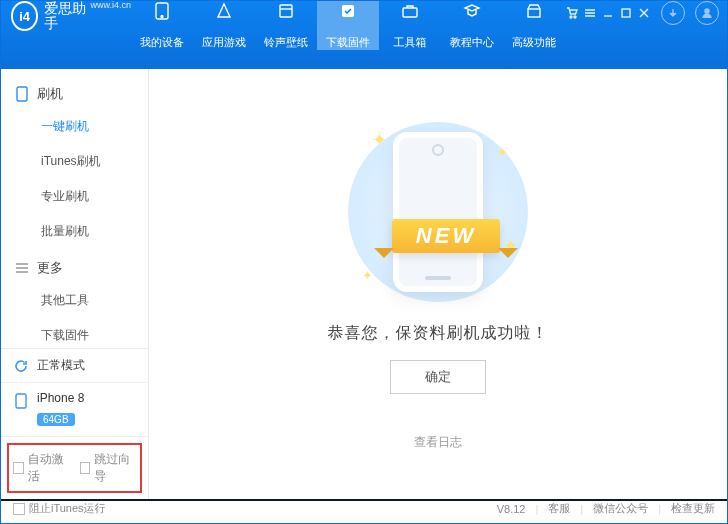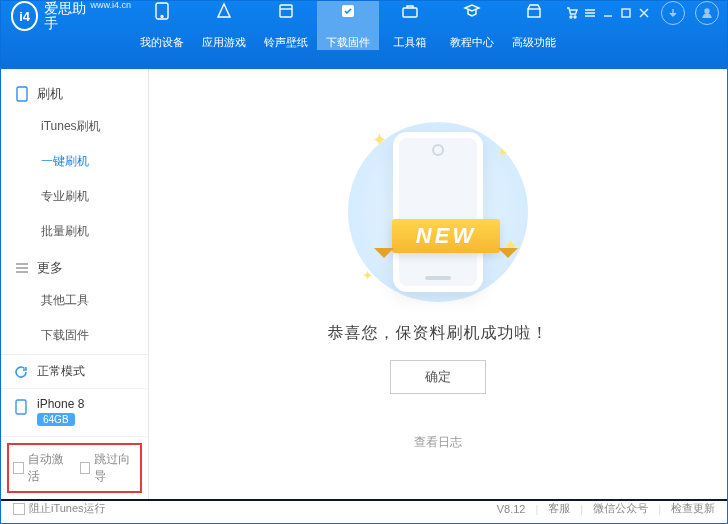--- a/index.html
+++ b/index.html
@@ -24,21 +24,21 @@
 .body{flex:1;display:flex;min-height:0}
 .sidebar{width:148px;border-right:1px solid #e7e7e7;display:flex;flex-direction:column}
 .sbscroll{flex:1;overflow:auto;padding-top:6px}
 .sb-sect{display:flex;align-items:center;gap:8px;padding:10px 14px 6px;color:#444;font-size:13px}
 .sb-sect .pic{width:14px;height:14px;display:flex;align-items:center;justify-content:center}
 .sb-item{padding:9px 14px 9px 40px;font-size:12px;color:#555;cursor:pointer}
 .sb-item.active{color:#1a88f0}
 .sb-bottom{border-top:1px solid #eee}
 .sb-chip{display:flex;align-items:center;gap:8px;padding:8px 12px;color:#444;cursor:pointer;border-bottom:1px solid #f1f1f1}
 .sb-chip .ico{width:16px;height:16px;display:flex;align-items:center;justify-content:center}
-.badge{display:inline-block;background:#48a7f7;color:#fff;font-size:10px;padding:1px 6px;border-radius:3px;margin-top:2px}
+.badge{display:inline-block;background:#48a7f7;color:#fff;font-size:10px;padding:1px 6px;border-radius:3px;margin-top:8px}
 .sb-opts{border:2px solid #e23b3b;margin:6px;padding:6px 4px;display:flex;gap:10px;align-items:flex-end}
 .chk{display:flex;align-items:center;gap:4px;color:#888;cursor:pointer}
 .chk .box{width:12px;height:12px;border:1px solid #bbb;background:#fff}
 .main{flex:1;display:flex;flex-direction:column}
 .content{flex:1;display:flex;flex-direction:column;align-items:center;justify-content:center;gap:16px}
 .illus{width:200px;height:190px;position:relative;display:flex;align-items:center;justify-content:center}
 .halo{width:180px;height:180px;border-radius:50%;background:radial-gradient(circle,#eaf5ff 0%,#d5ecff 70%,#cfe8ff 100%);position:absolute}
 .spark{position:absolute;color:#ffe47a;font-size:18px}
 .phone{width:90px;height:160px;background:#f3f6fa;border:6px solid #fff;border-radius:14px;box-shadow:0 6px 18px rgba(0,0,0,.08);position:relative;z-index:2}
 .phone::before{content:"";position:absolute;top:6px;left:50%;transform:translateX(-50%);width:8px;height:8px;border:2px solid #d0d8e2;border-radius:50%}
@@ -179,22 +179,22 @@
     <div class="sidebar">
       <div class="sbscroll">
         <div class="sb-sect">
           <span class="pic">
               <svg width="12" height="16" viewBox="0 0 12 16" fill="none" stroke="#2f8ef0" stroke-width="1.4">
                 <rect x="1" y="1" width="10" height="14" rx="1.5"></rect>
               </svg>
             </span>
           <span>刷机</span>
         </div>
+        <div class="sb-item active">一键刷机</div>
         <div class="sb-item">iTunes刷机</div>
-        <div class="sb-item active">一键刷机</div>
         <div class="sb-item">专业刷机</div>
         <div class="sb-item">批量刷机</div>
 
         <div class="sb-sect">
           <span class="pic">
               <svg width="14" height="12" viewBox="0 0 14 12" stroke="#999" stroke-width="1.4">
                 <path d="M1 2h12M1 6h12M1 10h12"></path>
               </svg>
             </span>
           <span>更多</span>

